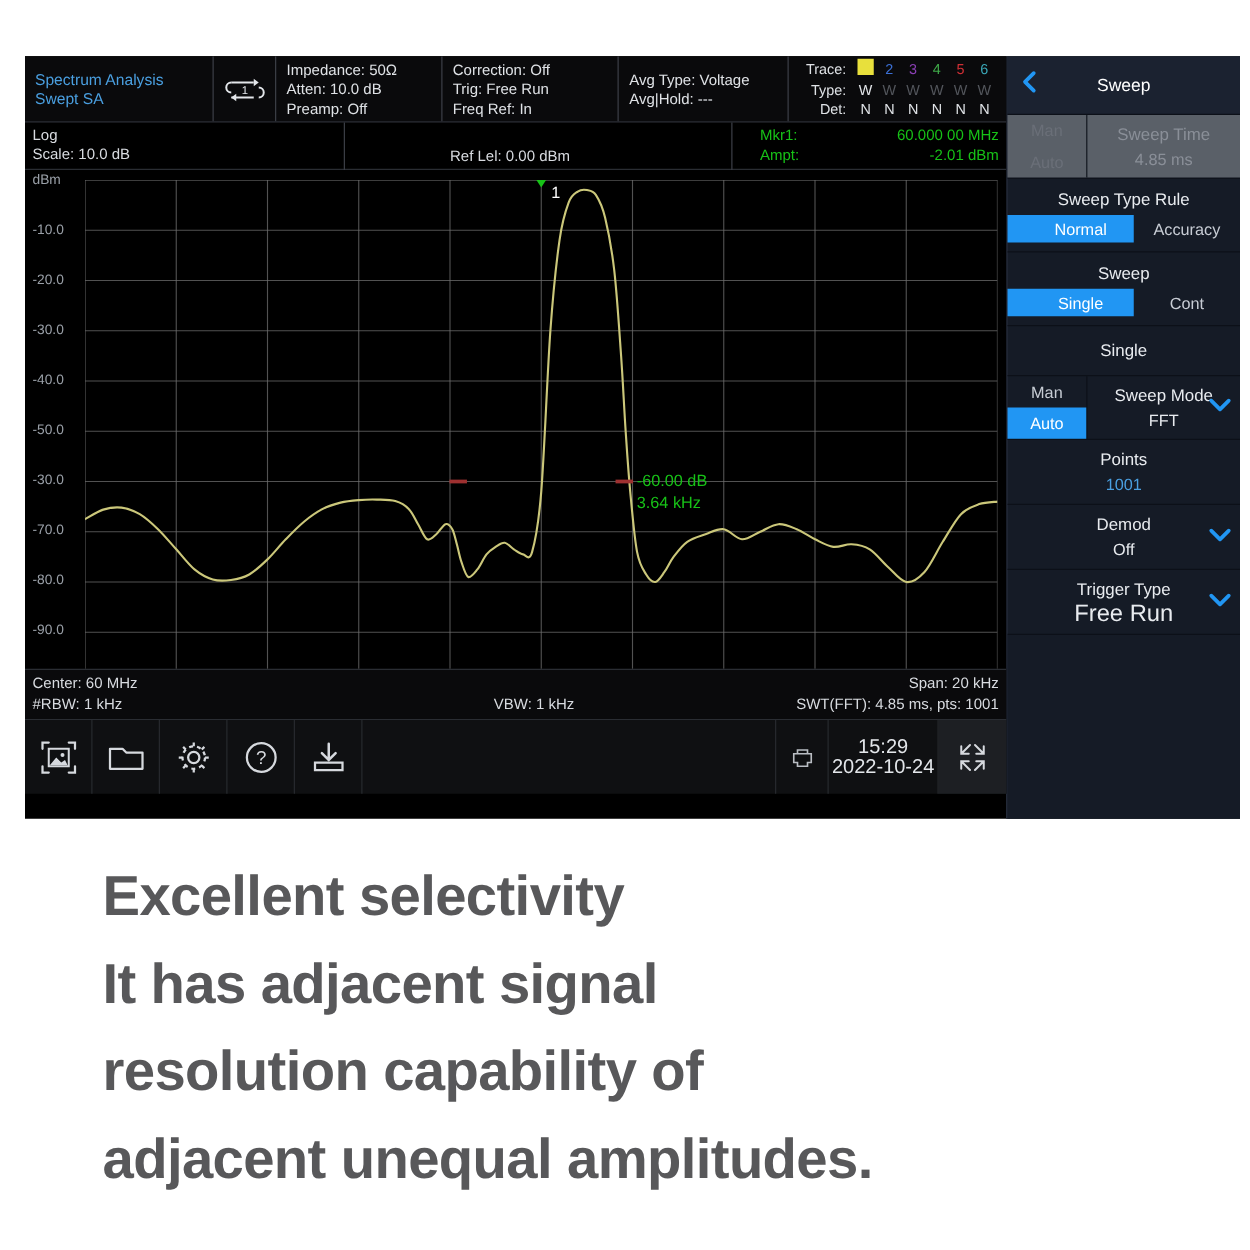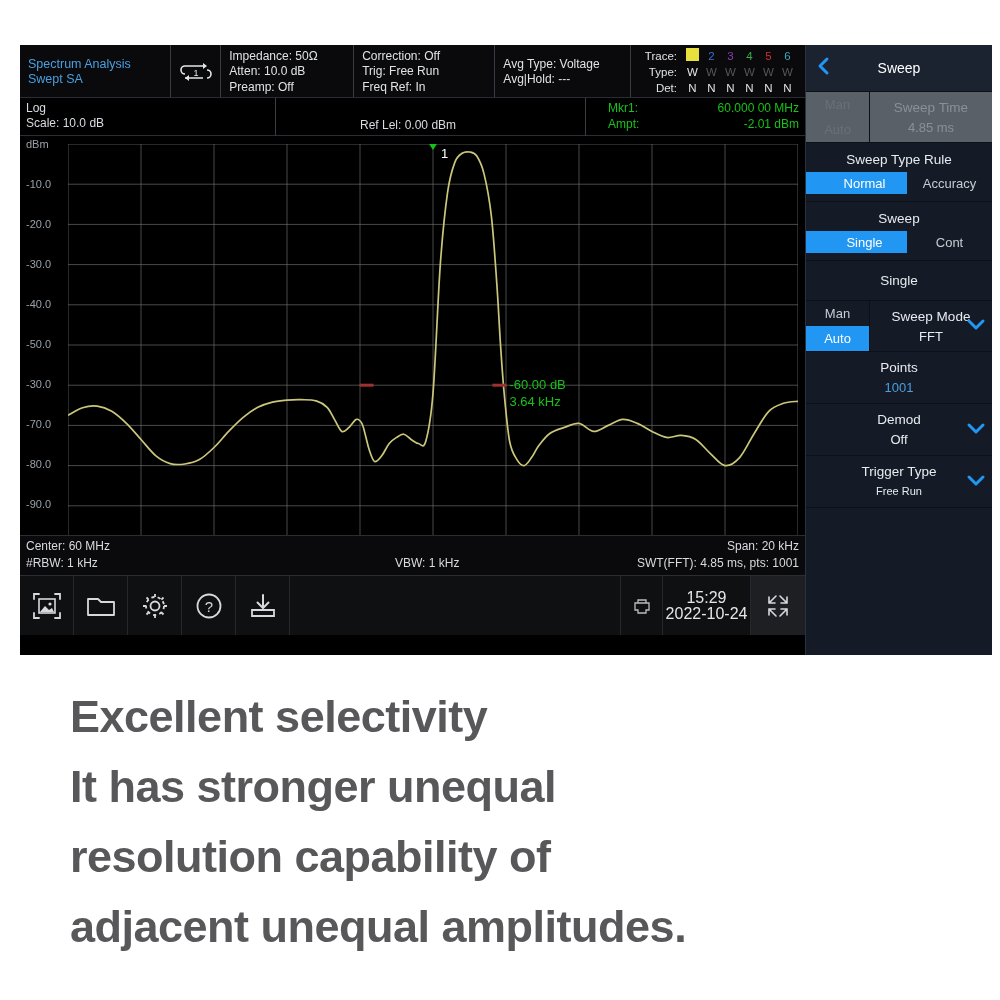--- a/index.html
+++ b/index.html
@@ -150,21 +150,21 @@
   .segrow { padding: 6px 0 7px 0; }
   .segtitle { text-align: center; font-size: 13.5px; color: #e8ebef; line-height: 21px; }
   .segwrap { display: flex; margin-top: 2px; }
   .seg { flex: 1; height: 22px; display:flex; align-items:center; justify-content:center; font-size: 13px; color:#c7ccd4; }
   .seg.on { background: #2196f3; color: #fff; padding-left: 16px; }
   .plainrow { height: 40px; display:flex; align-items:center; justify-content:center; font-size: 13.5px; color:#e8ebef; }
   .menu-fill { flex: 1; background: #151b26; }
 
   
   #caption {
-    position: absolute; left: 70px; top: 682px; width: 880px;
+    position: absolute; left: 82px; top: 682px; width: 880px;
     color: #58585a; font-size: 45px; font-weight: bold;
     line-height: 70px; letter-spacing: -0.5px;
   }
 </style>
 </head>
 <body>
 
 <div id="instrument">
 
   <div id="screen-left">
@@ -426,30 +426,30 @@
       <span class="l2" style="font-size:13px;color:#e8ebef;line-height:19px;">Off</span>
       <span class="chev">
         <svg width="20" height="14" viewBox="0 0 20 14">
           <path d="M3 4 L10 11 L17 4" stroke="#2196f3" stroke-width="3" fill="none" stroke-linecap="round" stroke-linejoin="round"></path>
         </svg>
       </span>
     </div>
 
     <div class="mrow" style="height:52px;display:flex;flex-direction:column;align-items:center;justify-content:center;">
       <span class="l1" style="font-size:13.5px;color:#e8ebef;line-height:20px;">Trigger Type</span>
-      <span class="l2" style="font-size:11px;color:#e8ebef;line-height:19px;">Free Run</span>
+      <span class="l2" style="font-size:19px;color:#e8ebef;line-height:19px;">Free Run</span>
       <span class="chev">
         <svg width="20" height="14" viewBox="0 0 20 14">
           <path d="M3 4 L10 11 L17 4" stroke="#2196f3" stroke-width="3" fill="none" stroke-linecap="round" stroke-linejoin="round"></path>
         </svg>
       </span>
     </div>
 
     <div class="menu-fill"></div>
   </div>
 </div>
 
 <div id="caption">
   <div>Excellent selectivity</div>
-  <div>It has stronger unequal</div>
+  <div>It has adjacent signal</div>
   <div>resolution capability of</div>
   <div>adjacent unequal amplitudes.</div>
 </div>
 
 </body></html>

